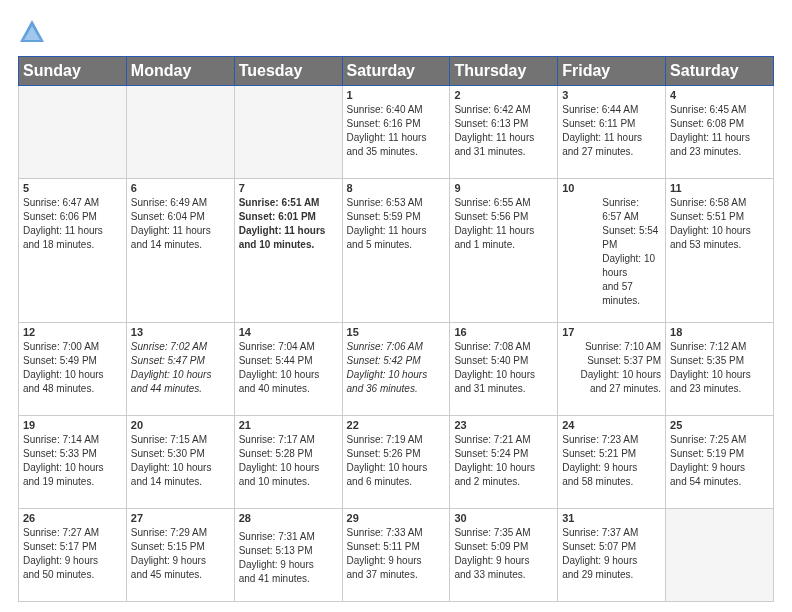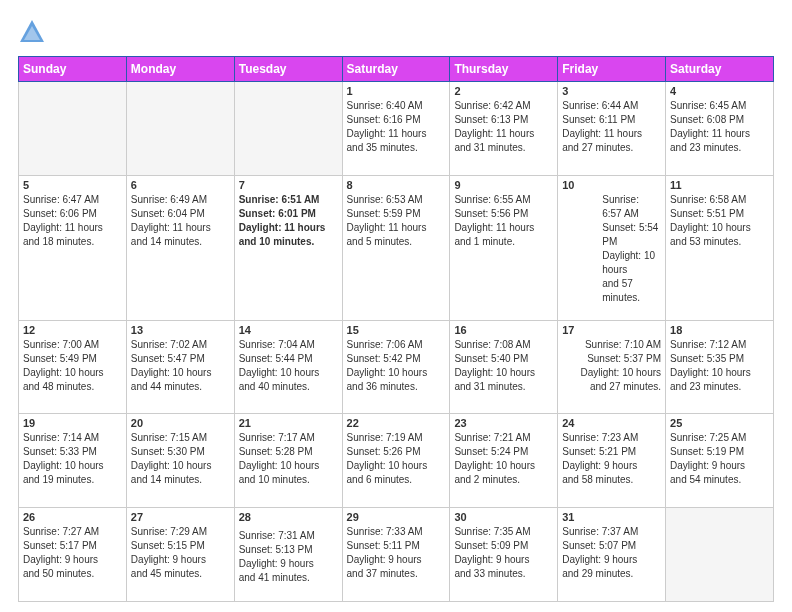--- a/index.html
+++ b/index.html
@@ -61,23 +61,23 @@
       color: #555;
     }
     .calendar {
       flex: 1;
       border: 1px solid #ccc;
       border-collapse: collapse;
       width: 100%;
       table-layout: fixed;
     }
     .calendar th {
-      background: #d946ef;
+      background: #737373;
       color: #fff;
-      font-size: 12px;
+      font-size: 16px;
       font-weight: bold;
       padding: 5px 4px;
       text-align: left;
       border: 1px solid #2a5aaf;
     }
     .calendar td {
       border: 1px solid #ccc;
       vertical-align: top;
       padding: 3px 4px;
       font-size: 9.5px;
@@ -227,35 +227,35 @@
         <tr>
           <td>
             <span class="day-number">12</span>
             <div class="day-info" style="white-space: pre-line;">Sunrise: 7:00 AM
 Sunset: 5:49 PM
 Daylight: 10 hours
 and 48 minutes.</div>
           </td>
           <td>
             <span class="day-number">13</span>
-            <div class="day-info" style="white-space: pre-line;">Sunrise: 7:02 AM
+            <div class="day-info" style="white-space: pre-line; font-style: italic;">Sunrise: 7:02 AM
 Sunset: 5:47 PM
 Daylight: 10 hours
 and 44 minutes.</div>
           </td>
           <td>
             <span class="day-number">14</span>
             <div class="day-info" style="white-space: pre-line;">Sunrise: 7:04 AM
 Sunset: 5:44 PM
 Daylight: 10 hours
 and 40 minutes.</div>
           </td>
           <td>
             <span class="day-number">15</span>
-            <div class="day-info" style="white-space: pre-line;">Sunrise: 7:06 AM
+            <div class="day-info" style="white-space: pre-line; font-style: italic;">Sunrise: 7:06 AM
 Sunset: 5:42 PM
 Daylight: 10 hours
 and 36 minutes.</div>
           </td>
           <td>
             <span class="day-number">16</span>
             <div class="day-info" style="white-space: pre-line;">Sunrise: 7:08 AM
 Sunset: 5:40 PM
 Daylight: 10 hours
 and 31 minutes.</div>

